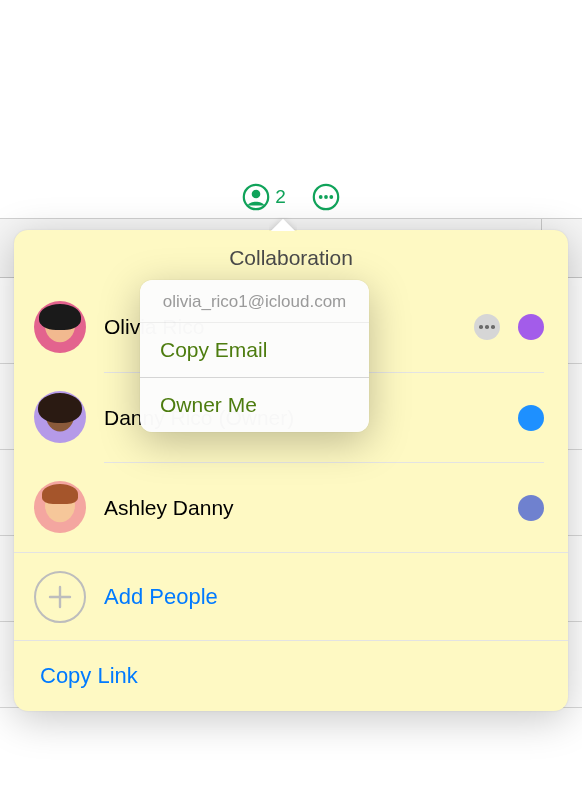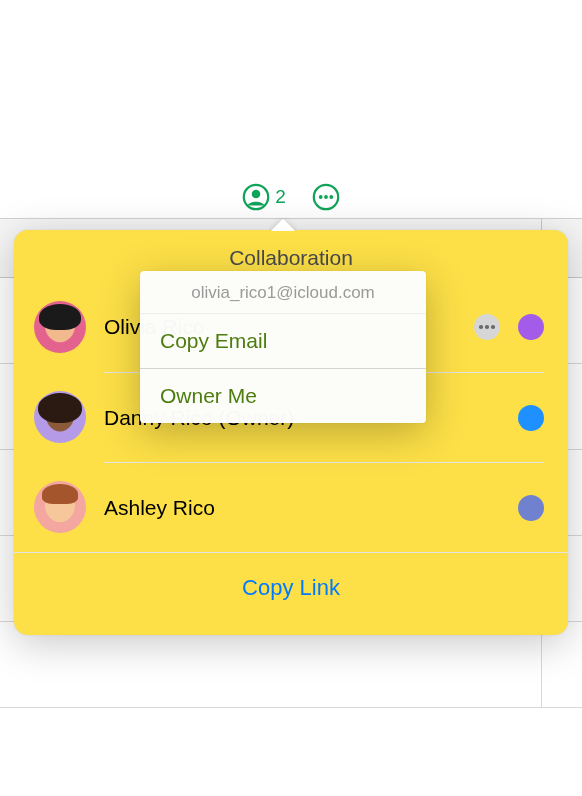--- a/index.html
+++ b/index.html
@@ -72,21 +72,21 @@
       border-bottom: 1px solid #d8d8d8;
       display: flex;
     }
     .bg-row .c1 { flex: 1; border-right: 1px solid #d8d8d8; }
     .bg-row .c2 { width: 40px; display:flex; align-items:flex-start; justify-content:flex-start; padding:10px 0 0 6px; font-size:16px; color:#333; }
     .popover {
       position: absolute;
       left: 14px;
       right: 14px;
       top: 230px;
-      background: #fde047;
+      background: #fef9c3;
       border-radius: 14px;
       box-shadow: 0 8px 40px rgba(0,0,0,0.22), 0 0 2px rgba(0,0,0,0.1);
     }
     .popover-caret {
       position: absolute;
       width: 28px; height: 14px;
       top: -13px;
       left: 255px;
       overflow: hidden;
     }
@@ -173,35 +173,35 @@
       flex-shrink: 0;
     }
     .add-circle svg { display: block; }
     .add-label {
       font-size: 22px;
       color: #007aff;
     }
     .copy-link-row {
       border-top: 1px solid #e3e3e3;
       display: flex;
-      justify-content: center;
-      padding: 22px 26px 34px;
+      justify-content: flex-start;
+      padding: 22px 26px 22px;
     }
     .copy-link-btn {
       font-size: 22px;
       color: #007aff;
       font-weight: 500;
     }
     .context-menu {
       position: absolute;
       left: 140px;
-      top: 271px;
-      width: 286px;
+      top: 280px;
+      width: 229px;
       background: rgba(252,252,252,0.98);
-      border-radius: 4px;
+      border-radius: 12px;
       box-shadow: 0 10px 40px rgba(0,0,0,0.25), 0 0 1px rgba(0,0,0,0.2);
       overflow: hidden;
     }
     .cm-header {
       text-align: center;
       padding: 12px 16px 10px;
       font-size: 17px;
       color: #9a9a9a;
       border-bottom: 1px solid rgba(0,0,0,0.06);
     }
@@ -324,27 +324,36 @@
 
     <div class="participant">
       <div class="p-avatar">
         <div class="face">
           <div class="face-bg" style="background:#f4a6a0"></div>
           <div class="face-head" style="width:30px;height:34px;background:#f6c79a"></div>
           <div class="face-hair" style="left:8px;top:3px;width:36px;height:20px;border-radius:50% 50% 30% 30%;background:#a5552b"></div>
         </div>
       </div>
       <div class="p-main">
-        <div class="p-name">Ashley Rico</div>
+        <div class="p-name">Ashley Danny</div>
         <div class="p-color" style="background:#6f81cf"></div>
       </div>
     </div>
 
   </div>
 
+  <div class="add-people">
+    <div class="add-circle">
+      <svg width="26" height="26" viewBox="0 0 26 26">
+        <line x1="13" y1="3" x2="13" y2="23" stroke="#bdbdbd" stroke-width="2.4" stroke-linecap="round"></line>
+        <line x1="3" y1="13" x2="23" y2="13" stroke="#bdbdbd" stroke-width="2.4" stroke-linecap="round"></line>
+      </svg>
+    </div>
+    <div class="add-label">Add People</div>
+  </div>
 
   <div class="copy-link-row">
     <div class="copy-link-btn">Copy Link</div>
   </div>
 </div>
 
 <div class="context-menu">
   <div class="cm-header">olivia_rico1@icloud.com</div>
   <div class="cm-item">Copy Email</div>
   <div class="cm-item">Owner Me</div>

